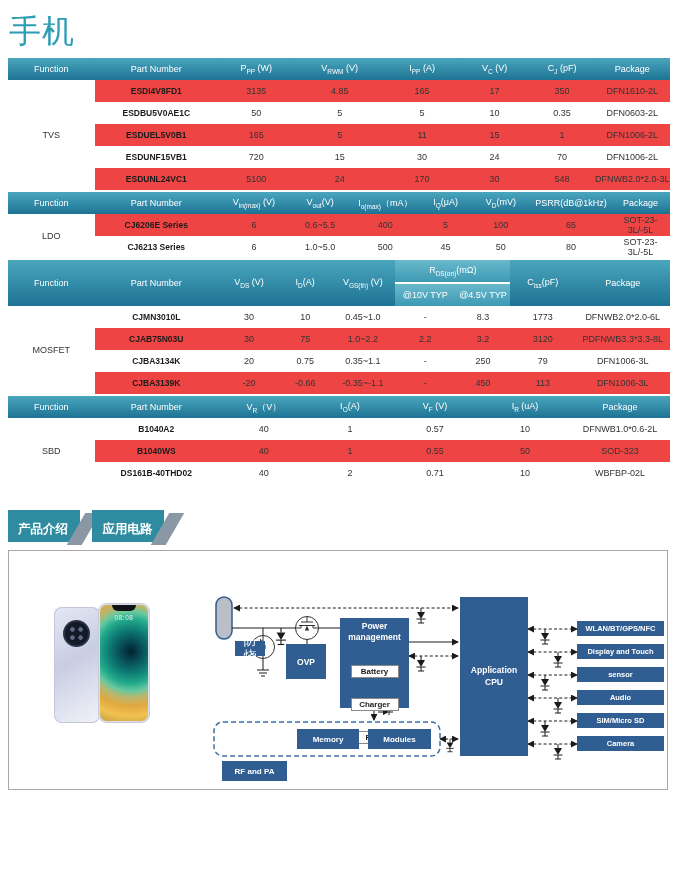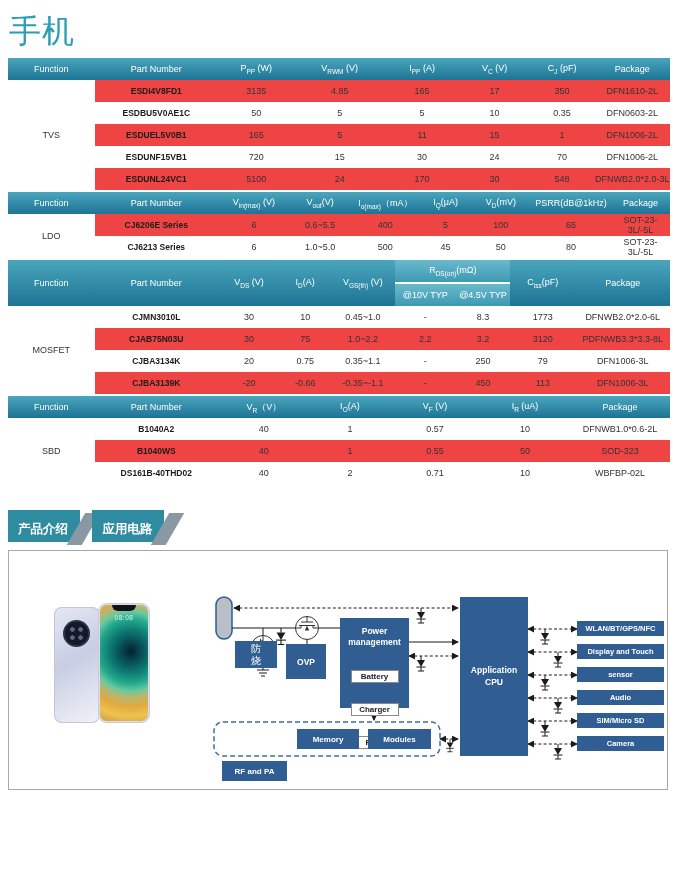--- a/index.html
+++ b/index.html
@@ -27,24 +27,24 @@
   .badge.intro{margin-top:26px;}
   .badge.circ{margin-top:20px;}
   p.introtext{margin:8px 8px 0;width:662px;font-size:11.5px;line-height:22px;color:#3c3c3c;}
   
   .circuit{position:relative;margin:8px 0 0 8px;width:660px;height:240px;
            border:1px solid #a8a8a8;background:#fff;box-sizing:border-box;}
   .circuit svg{position:absolute;left:0;top:0;}
   .dash{stroke-dasharray:3 2.2;}
   .b{position:absolute;background:#315e92;color:#fff;display:flex;align-items:center;
      justify-content:center;text-align:center;font-weight:bold;box-sizing:border-box;}
-  .fs{left:226px;top:90px;width:20px;height:27px;font-size:10px;font-weight:normal;
-      line-height:1.15;padding:0 21px;word-break:break-all;}
+  .fs{left:226px;top:90px;width:20px;height:15px;font-size:13px;font-weight:normal;
+      line-height:1.15;padding:0 15px;word-break:break-all;}
   .ovp{left:277px;top:93px;width:40px;height:35px;font-size:8.5px;}
-  .pm{left:331px;top:67px;width:69px;height:90px;font-size:8.5px;display:block;padding-top:5px;}
+  .pm{left:331px;top:67px;width:69px;height:90px;font-size:8.5px;display:block;}
   .pm-title{height:27px;display:flex;align-items:center;justify-content:center;line-height:1.25;}
   .pm-w{margin:20px auto 0;width:46px;height:11px;background:#fff;color:#1d1d1d;
         border:1px solid #8a8a8a;font-size:8px;font-weight:bold;display:flex;
         align-items:center;justify-content:center;}
   .cpu{left:451px;top:46px;width:68px;height:159px;font-size:8.5px;line-height:1.4;padding:0 6px;}
   .gbox{top:178px;height:20px;font-size:8px;}
   .g-rf{left:213px;width:65px;margin-top:32px;} .g-mem{left:288px;width:62px;} .g-mod{left:359px;width:63px;}
   .per{left:568px;width:87px;height:15px;font-size:7.5px;}
   
   .ph-back{position:absolute;left:45px;top:56px;width:46px;height:116px;border-radius:8px;

